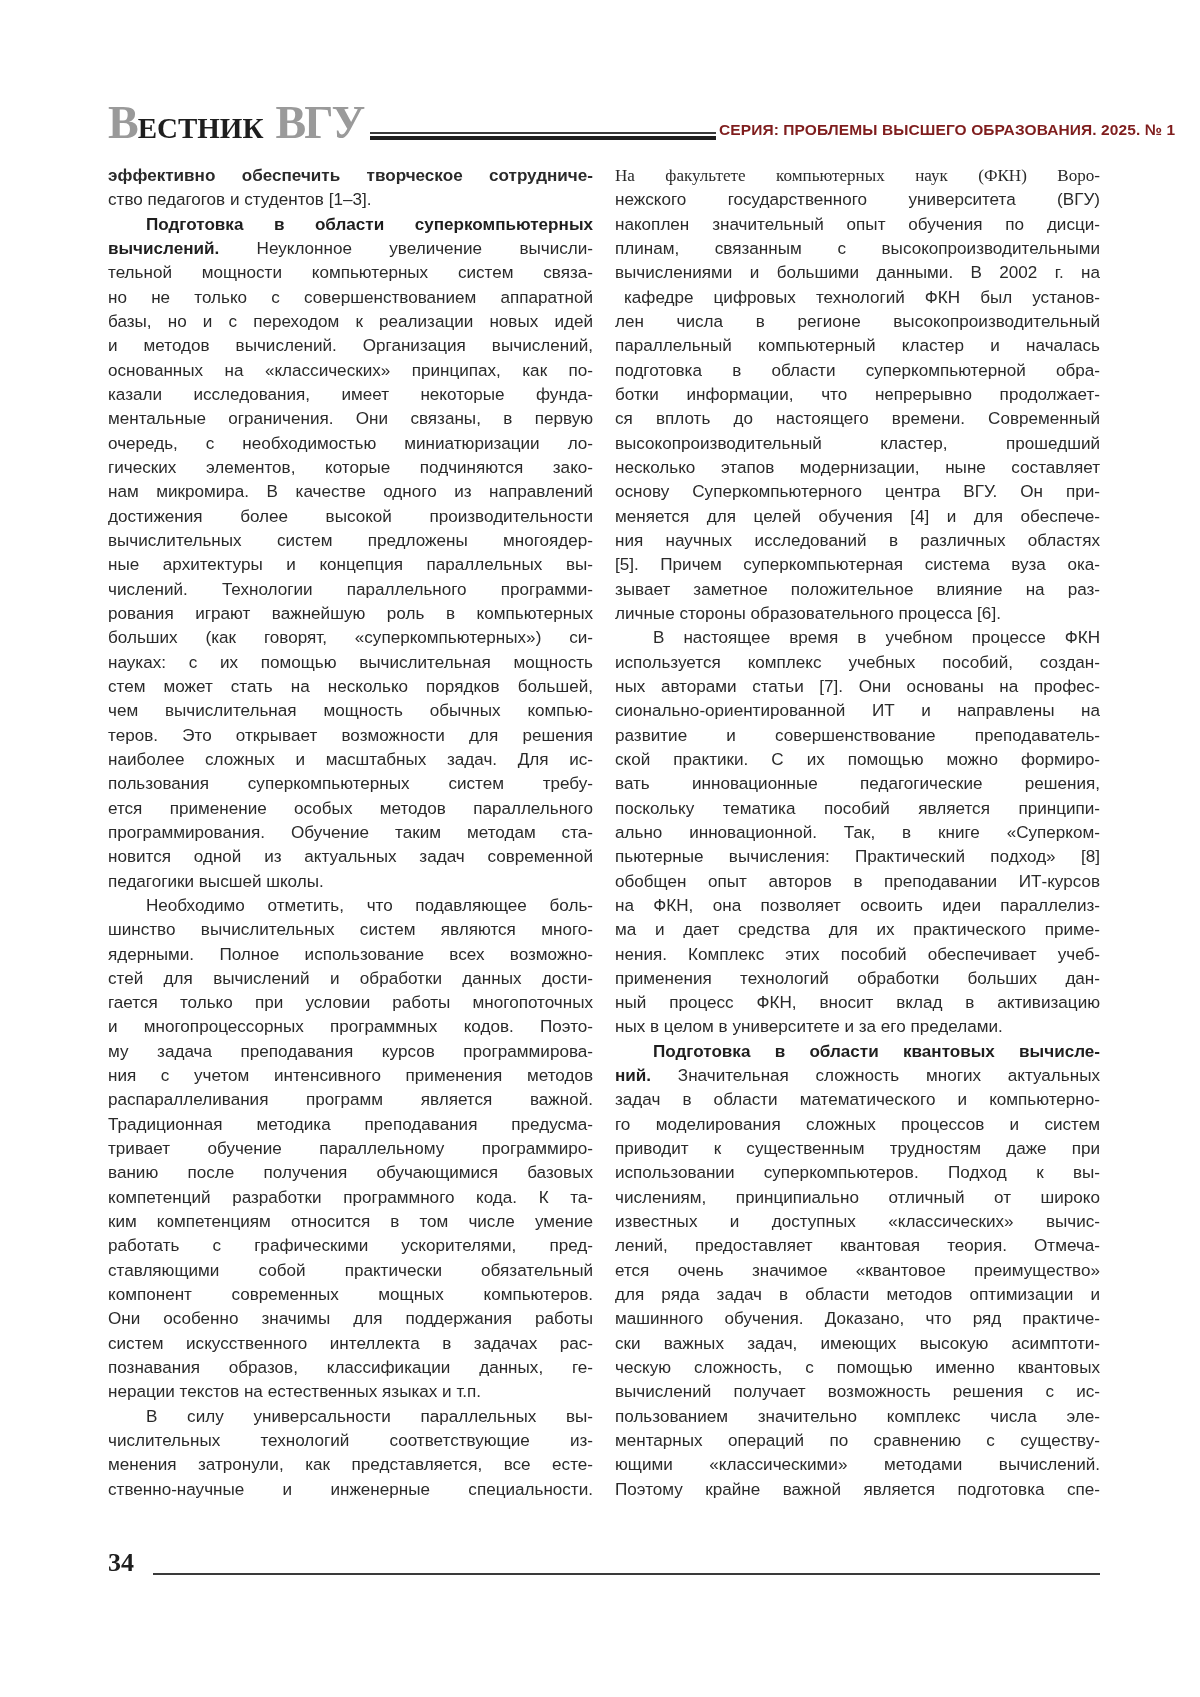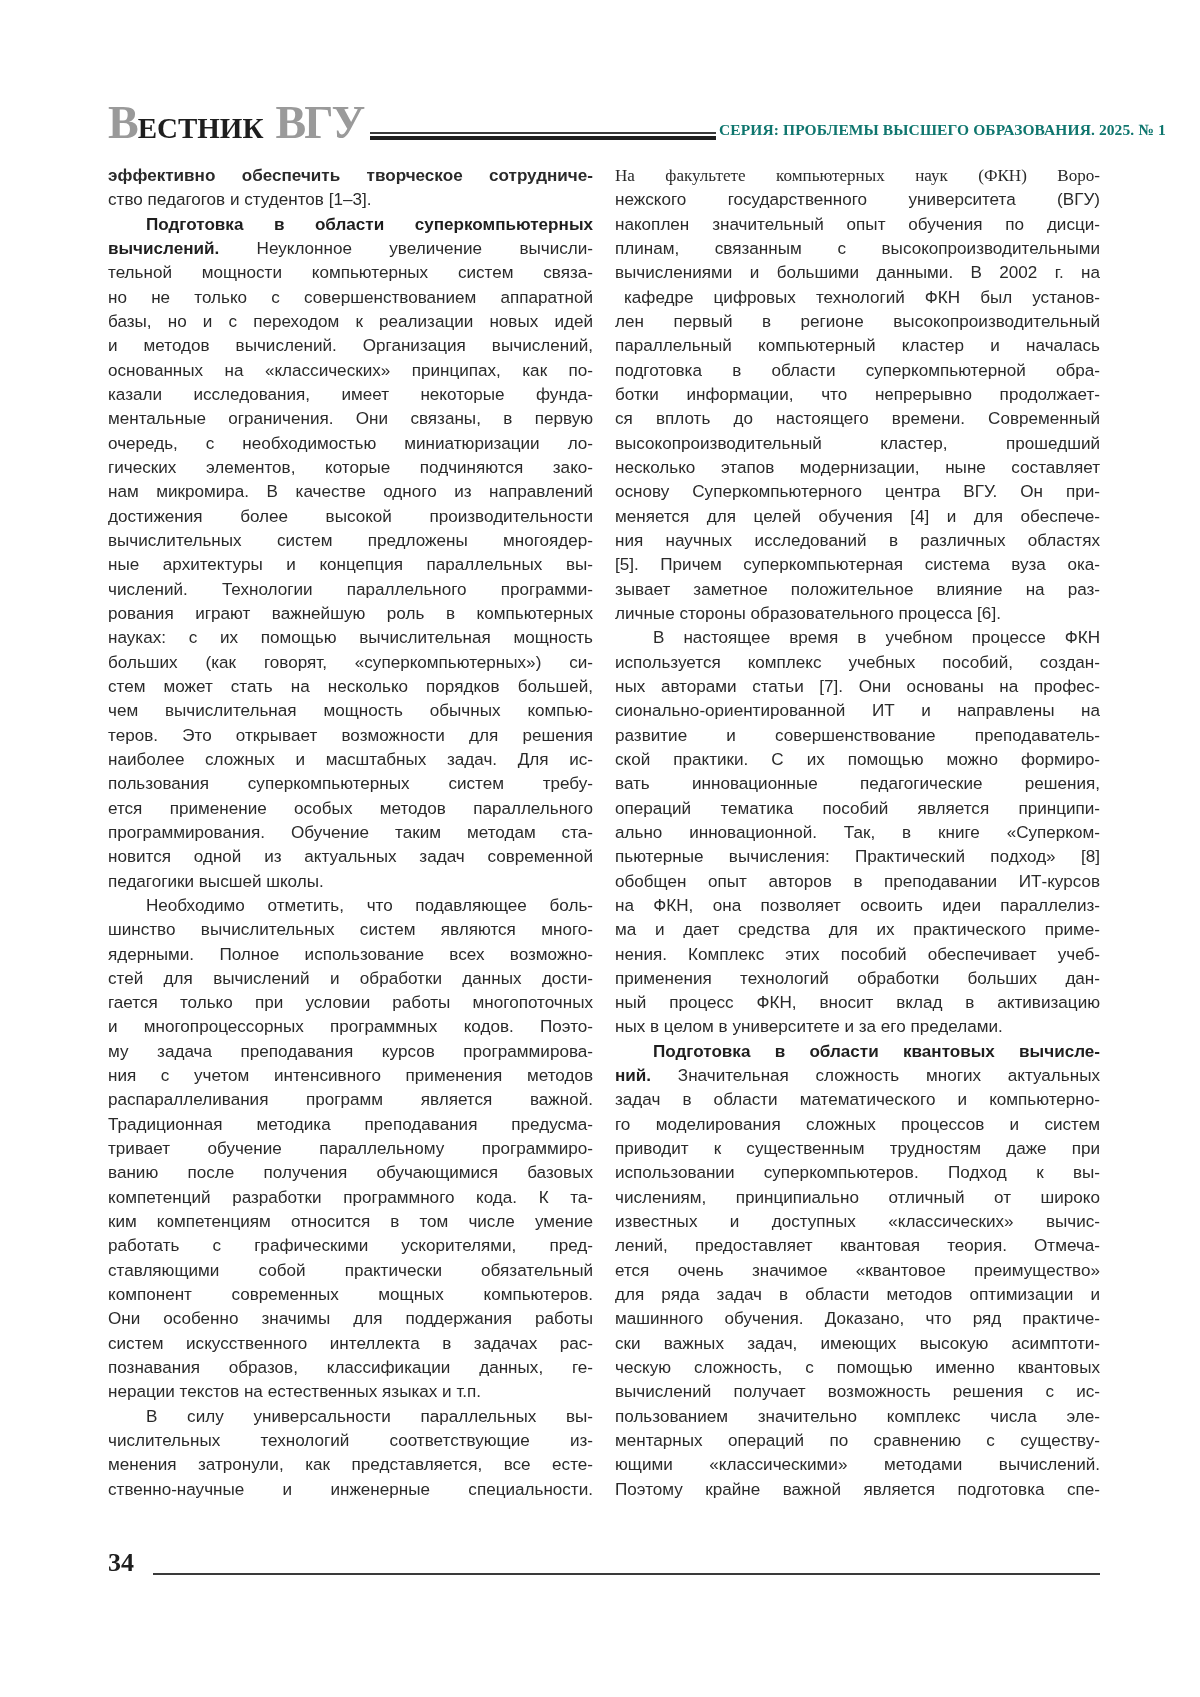--- a/index.html
+++ b/index.html
@@ -9,21 +9,21 @@
   .logo { position:absolute; left:0; top:0; height:50px; white-space:nowrap;
           font-family:"Liberation Serif", serif; font-weight:bold; line-height:50px; }
   .logo .big { font-size:46px; color:#9a9a9a; letter-spacing:-1px; }
   .logo .small { font-size:29px; color:#1e1e1e; letter-spacing:0px; }
   .logo .vgu { font-size:46px; color:#9a9a9a; margin-left:12px; letter-spacing:-2px; }
   .hrule { position:absolute; left:262px; top:34px; width:346px; }
   .hrule .thin { height:2px; background:#3a3a3a; }
   .hrule .gap { height:2px; }
   .hrule .thick { height:4px; background:#1e1e1e; }
   .series { position:absolute; left:611px; top:23px; font-size:15.5px; font-weight:bold;
-            color:#0f766e; white-space:nowrap; letter-spacing:0.1px;font-family:Liberation Serif, serif; }
+            color:#7f1d1d; white-space:nowrap; letter-spacing:0.1px; }
 
   .col { position:absolute; top:164px; width:485px; font-size:17.1px; line-height:24.33px;
          text-align:justify; hyphens:manual; }
   .col.left { left:108px; }
   .col.right { left:615px; }
   .col b { color:#1e1e1e; }
   .ln { display:block; text-align:justify; text-align-last:justify; white-space:nowrap; }
   .ln.last { text-align-last:left; }
   .ln.ind { padding-left:38px; }
 
@@ -60,22 +60,22 @@
     <span class="ln" style="white-space: nowrap; display: block;"><span>казали исследования, имеет некоторые фунда-</span></span>
     <span class="ln" style="white-space: nowrap; display: block;"><span>ментальные ограничения. Они связаны, в первую</span></span>
     <span class="ln" style="white-space: nowrap; display: block;"><span>очередь, с необходимостью миниатюризации ло-</span></span>
     <span class="ln" style="white-space: nowrap; display: block;"><span>гических элементов, которые подчиняются зако-</span></span>
     <span class="ln" style="white-space: nowrap; display: block;"><span>нам микромира. В качестве одного из направлений</span></span>
     <span class="ln" style="white-space: nowrap; display: block;"><span>достижения более высокой производительности</span></span>
     <span class="ln" style="white-space: nowrap; display: block;"><span>вычислительных систем предложены многоядер-</span></span>
     <span class="ln" style="white-space: nowrap; display: block;"><span>ные архитектуры и концепция параллельных вы-</span></span>
     <span class="ln" style="white-space: nowrap; display: block;"><span>числений. Технологии параллельного программи-</span></span>
     <span class="ln" style="white-space: nowrap; display: block;"><span>рования играют важнейшую роль в компьютерных</span></span>
+    <span class="ln" style="white-space: nowrap; display: block;"><span>больших (как говорят, «суперкомпьютерных») си-</span></span>
     <span class="ln" style="white-space: nowrap; display: block;"><span>науках: с их помощью вычислительная мощность</span></span>
-    <span class="ln" style="white-space: nowrap; display: block;"><span>больших (как говорят, «суперкомпьютерных») си-</span></span>
     <span class="ln" style="white-space: nowrap; display: block;"><span>стем может стать на несколько порядков большей,</span></span>
     <span class="ln" style="white-space: nowrap; display: block;"><span>чем вычислительная мощность обычных компью-</span></span>
     <span class="ln" style="white-space: nowrap; display: block;"><span>теров. Это открывает возможности для решения</span></span>
     <span class="ln" style="white-space: nowrap; display: block;"><span>наиболее сложных и масштабных задач. Для ис-</span></span>
     <span class="ln" style="white-space: nowrap; display: block;"><span>пользования суперкомпьютерных систем требу-</span></span>
     <span class="ln" style="white-space: nowrap; display: block;"><span>ется применение особых методов параллельного</span></span>
     <span class="ln" style="white-space: nowrap; display: block;"><span>программирования. Обучение таким методам ста-</span></span>
     <span class="ln" style="white-space: nowrap; display: block;"><span>новится одной из актуальных задач современной</span></span>
     <span class="ln last"><span>педагогики высшей школы.</span></span>
     <span class="ln ind" style="white-space: nowrap; display: block;"><span>Необходимо отметить, что подавляющее боль-</span></span>
@@ -104,41 +104,41 @@
     <span class="ln" style="white-space: nowrap; display: block;"><span>менения затронули, как представляется, все есте-</span></span>
     <span class="ln" style="white-space: nowrap; display: block;"><span>ственно-научные и инженерные специальности.</span></span>
   </div>
 <div class="col right" id="col-right">
     <span class="ln" style="white-space: nowrap; display: block; font-family: Liberation Serif, serif;"><span>На факультете компьютерных наук (ФКН) Воро-</span></span>
     <span class="ln" style="white-space: nowrap; display: block;"><span>нежского государственного университета (ВГУ)</span></span>
     <span class="ln" style="white-space: nowrap; display: block;"><span>накоплен значительный опыт обучения по дисци-</span></span>
     <span class="ln" style="white-space: nowrap; display: block;"><span>плинам, связанным с высокопроизводительными</span></span>
     <span class="ln" style="white-space: nowrap; display: block;"><span>вычислениями и большими данными. В 2002 г. на</span></span>
     <span class="ln" style="white-space: nowrap; display: block; margin-left: 9px;"><span>кафедре цифровых технологий ФКН был установ-</span></span>
-    <span class="ln" style="white-space: nowrap; display: block;"><span>лен первый в регионе высокопроизводительный</span></span>
+    <span class="ln" style="white-space: nowrap; display: block;"><span>лен числа в регионе высокопроизводительный</span></span>
     <span class="ln" style="white-space: nowrap; display: block;"><span>параллельный компьютерный кластер и началась</span></span>
     <span class="ln" style="white-space: nowrap; display: block;"><span>подготовка в области суперкомпьютерной обра-</span></span>
     <span class="ln" style="white-space: nowrap; display: block;"><span>ботки информации, что непрерывно продолжает-</span></span>
     <span class="ln" style="white-space: nowrap; display: block;"><span>ся вплоть до настоящего времени. Современный</span></span>
     <span class="ln" style="white-space: nowrap; display: block;"><span>высокопроизводительный кластер, прошедший</span></span>
     <span class="ln" style="white-space: nowrap; display: block;"><span>несколько этапов модернизации, ныне составляет</span></span>
     <span class="ln" style="white-space: nowrap; display: block;"><span>основу Суперкомпьютерного центра ВГУ. Он при-</span></span>
     <span class="ln" style="white-space: nowrap; display: block;"><span>меняется для целей обучения [4] и для обеспече-</span></span>
     <span class="ln" style="white-space: nowrap; display: block;"><span>ния научных исследований в различных областях</span></span>
     <span class="ln" style="white-space: nowrap; display: block;"><span>[5]. Причем суперкомпьютерная система вуза ока-</span></span>
     <span class="ln" style="white-space: nowrap; display: block;"><span>зывает заметное положительное влияние на раз-</span></span>
     <span class="ln last"><span>личные стороны образовательного процесса [6].</span></span>
     <span class="ln ind" style="white-space: nowrap; display: block;"><span>В настоящее время в учебном процессе ФКН</span></span>
     <span class="ln" style="white-space: nowrap; display: block;"><span>используется комплекс учебных пособий, создан-</span></span>
     <span class="ln" style="white-space: nowrap; display: block;"><span>ных авторами статьи [7]. Они основаны на профес-</span></span>
     <span class="ln" style="white-space: nowrap; display: block;"><span>сионально-ориентированной ИТ и направлены на</span></span>
     <span class="ln" style="white-space: nowrap; display: block;"><span>развитие и совершенствование преподаватель-</span></span>
     <span class="ln" style="white-space: nowrap; display: block;"><span>ской практики. С их помощью можно формиро-</span></span>
     <span class="ln" style="white-space: nowrap; display: block;"><span>вать инновационные педагогические решения,</span></span>
-    <span class="ln" style="white-space: nowrap; display: block;"><span>операций тематика пособий является принципи-</span></span>
+    <span class="ln" style="white-space: nowrap; display: block;"><span>поскольку тематика пособий является принципи-</span></span>
     <span class="ln" style="white-space: nowrap; display: block;"><span>ально инновационной. Так, в книге «Суперком-</span></span>
     <span class="ln" style="white-space: nowrap; display: block;"><span>пьютерные вычисления: Практический подход» [8]</span></span>
     <span class="ln" style="white-space: nowrap; display: block;"><span>обобщен опыт авторов в преподавании ИТ-курсов</span></span>
     <span class="ln" style="white-space: nowrap; display: block;"><span>на ФКН, она позволяет освоить идеи параллелиз-</span></span>
     <span class="ln" style="white-space: nowrap; display: block;"><span>ма и дает средства для их практического приме-</span></span>
     <span class="ln" style="white-space: nowrap; display: block;"><span>нения. Комплекс этих пособий обеспечивает учеб-</span></span>
     <span class="ln" style="white-space: nowrap; display: block;"><span>применения технологий обработки больших дан-</span></span>
     <span class="ln" style="white-space: nowrap; display: block;"><span>ный процесс ФКН, вносит вклад в активизацию</span></span>
     <span class="ln last"><span>ных в целом в университете и за его пределами.</span></span>
     <span class="ln ind" style="white-space: nowrap; display: block;"><b>Подготовка в области квантовых вычисле-</b></span>

